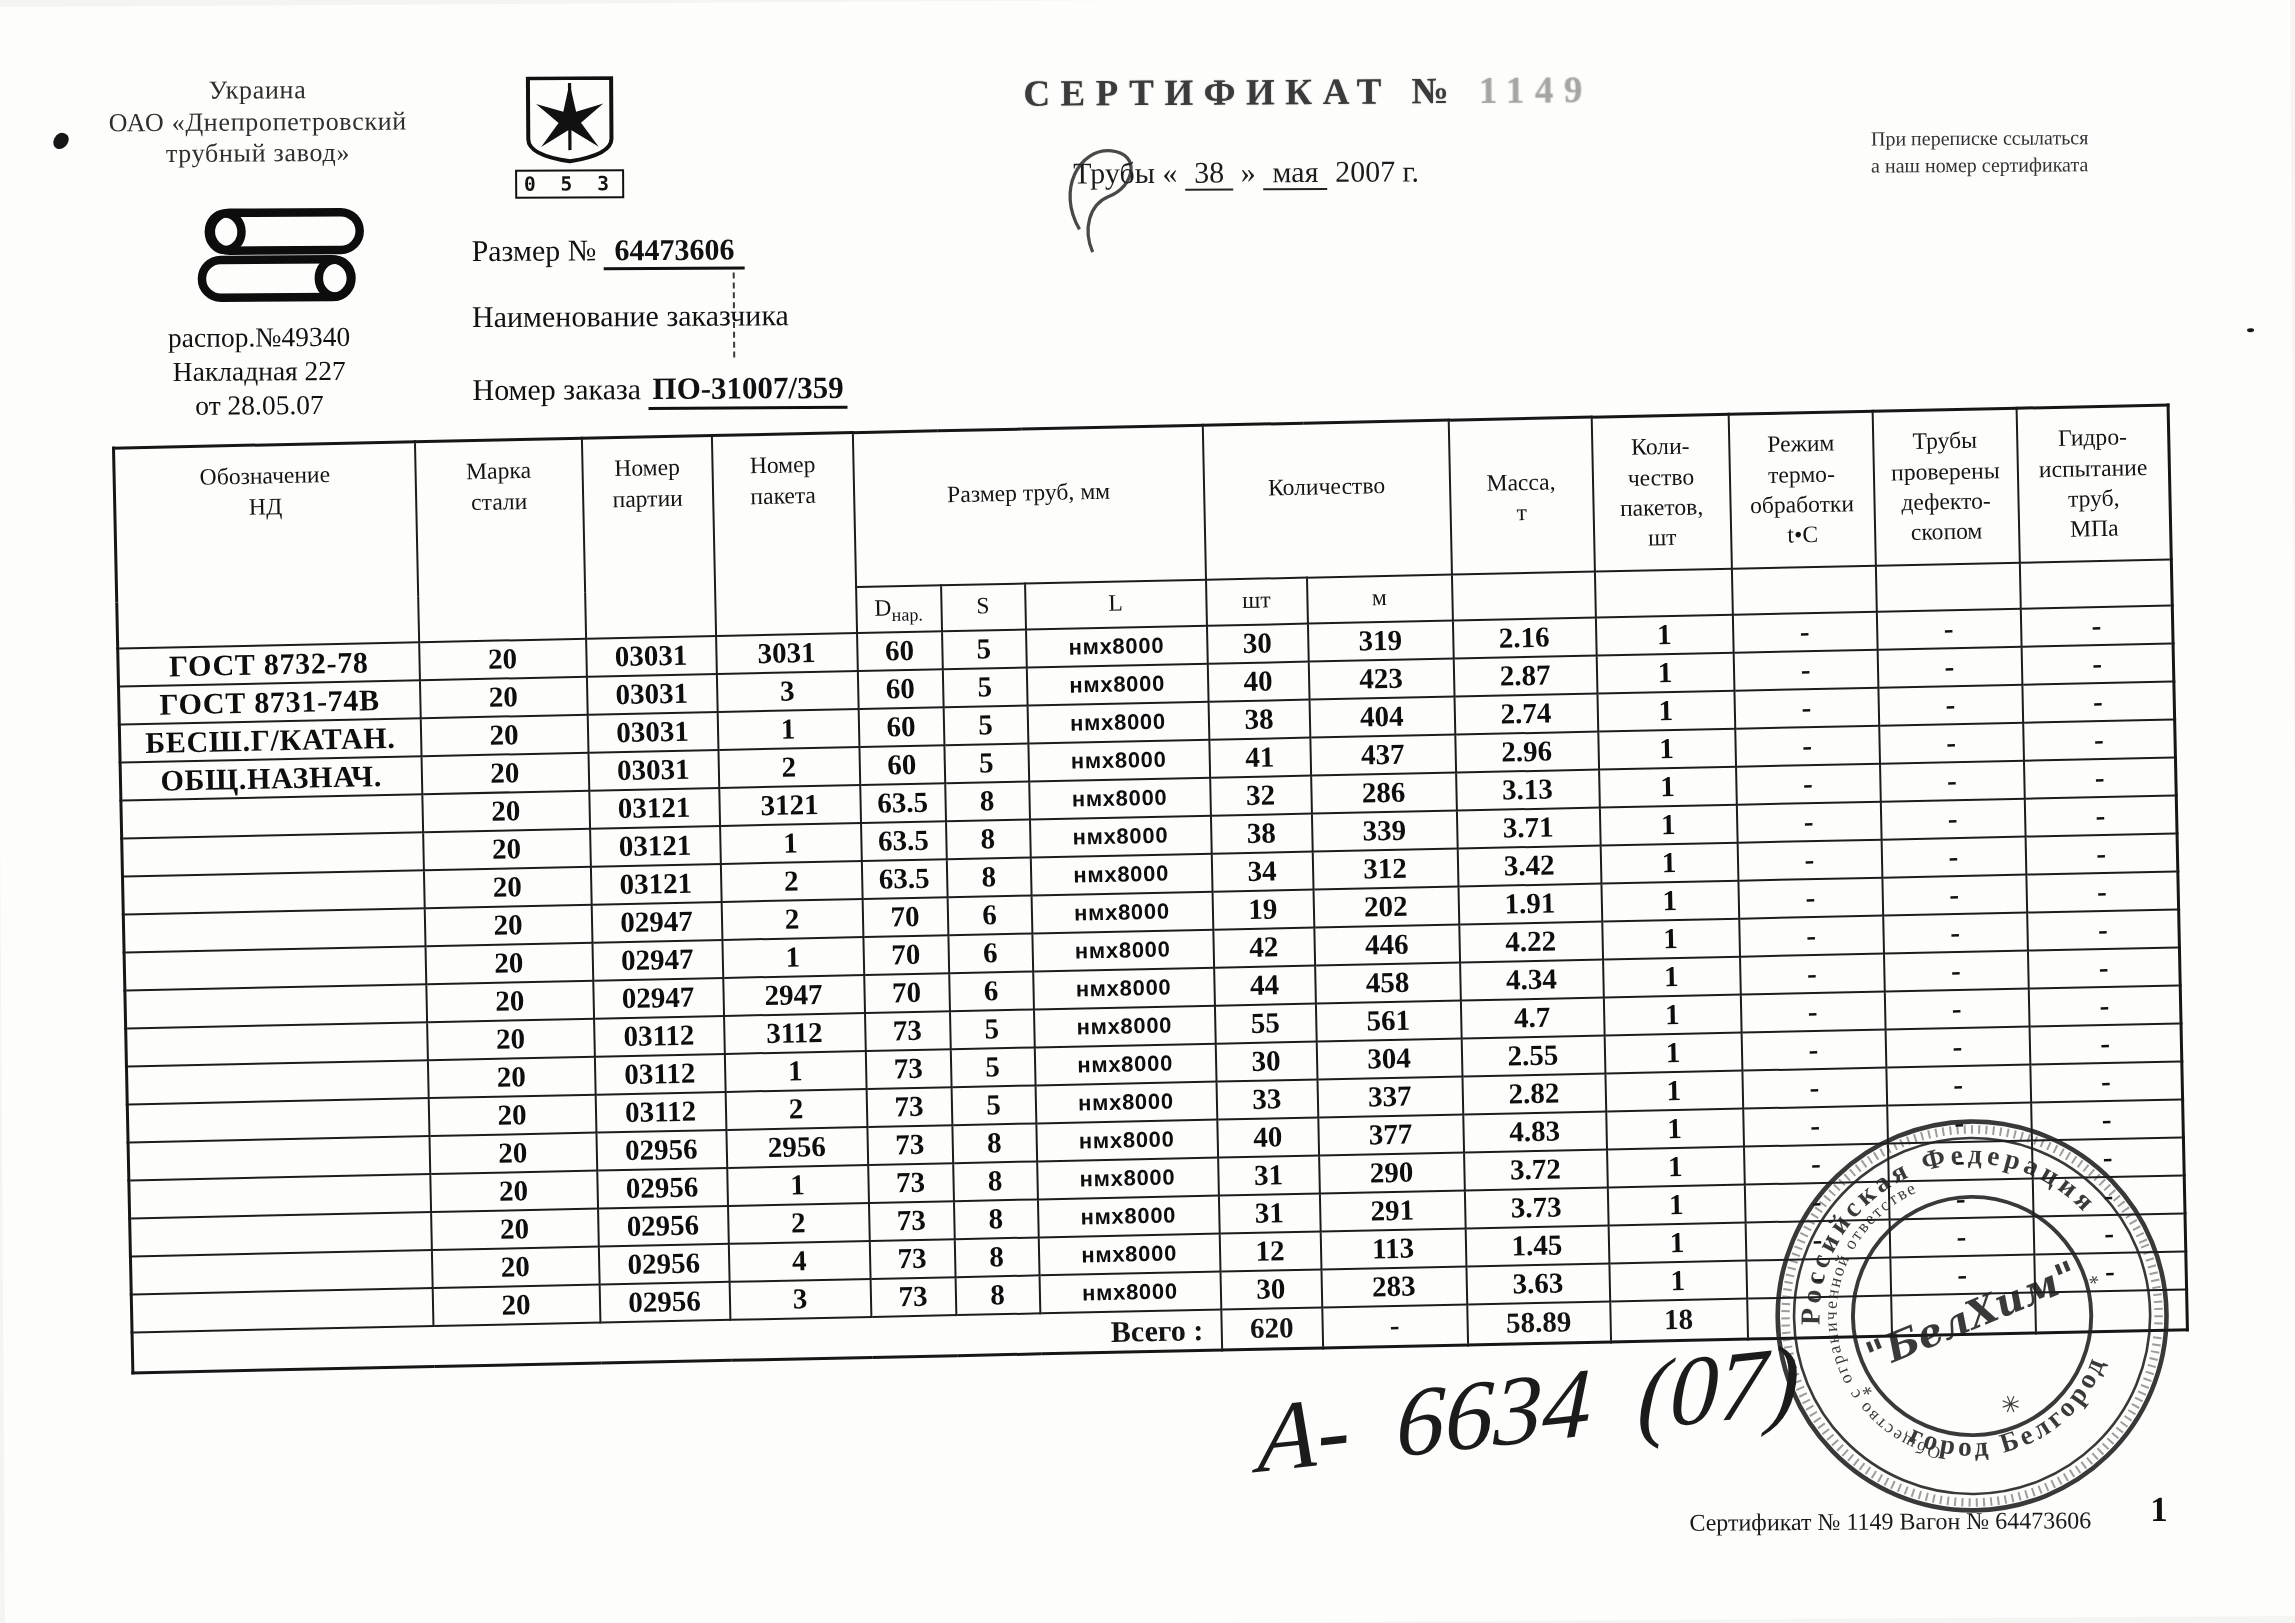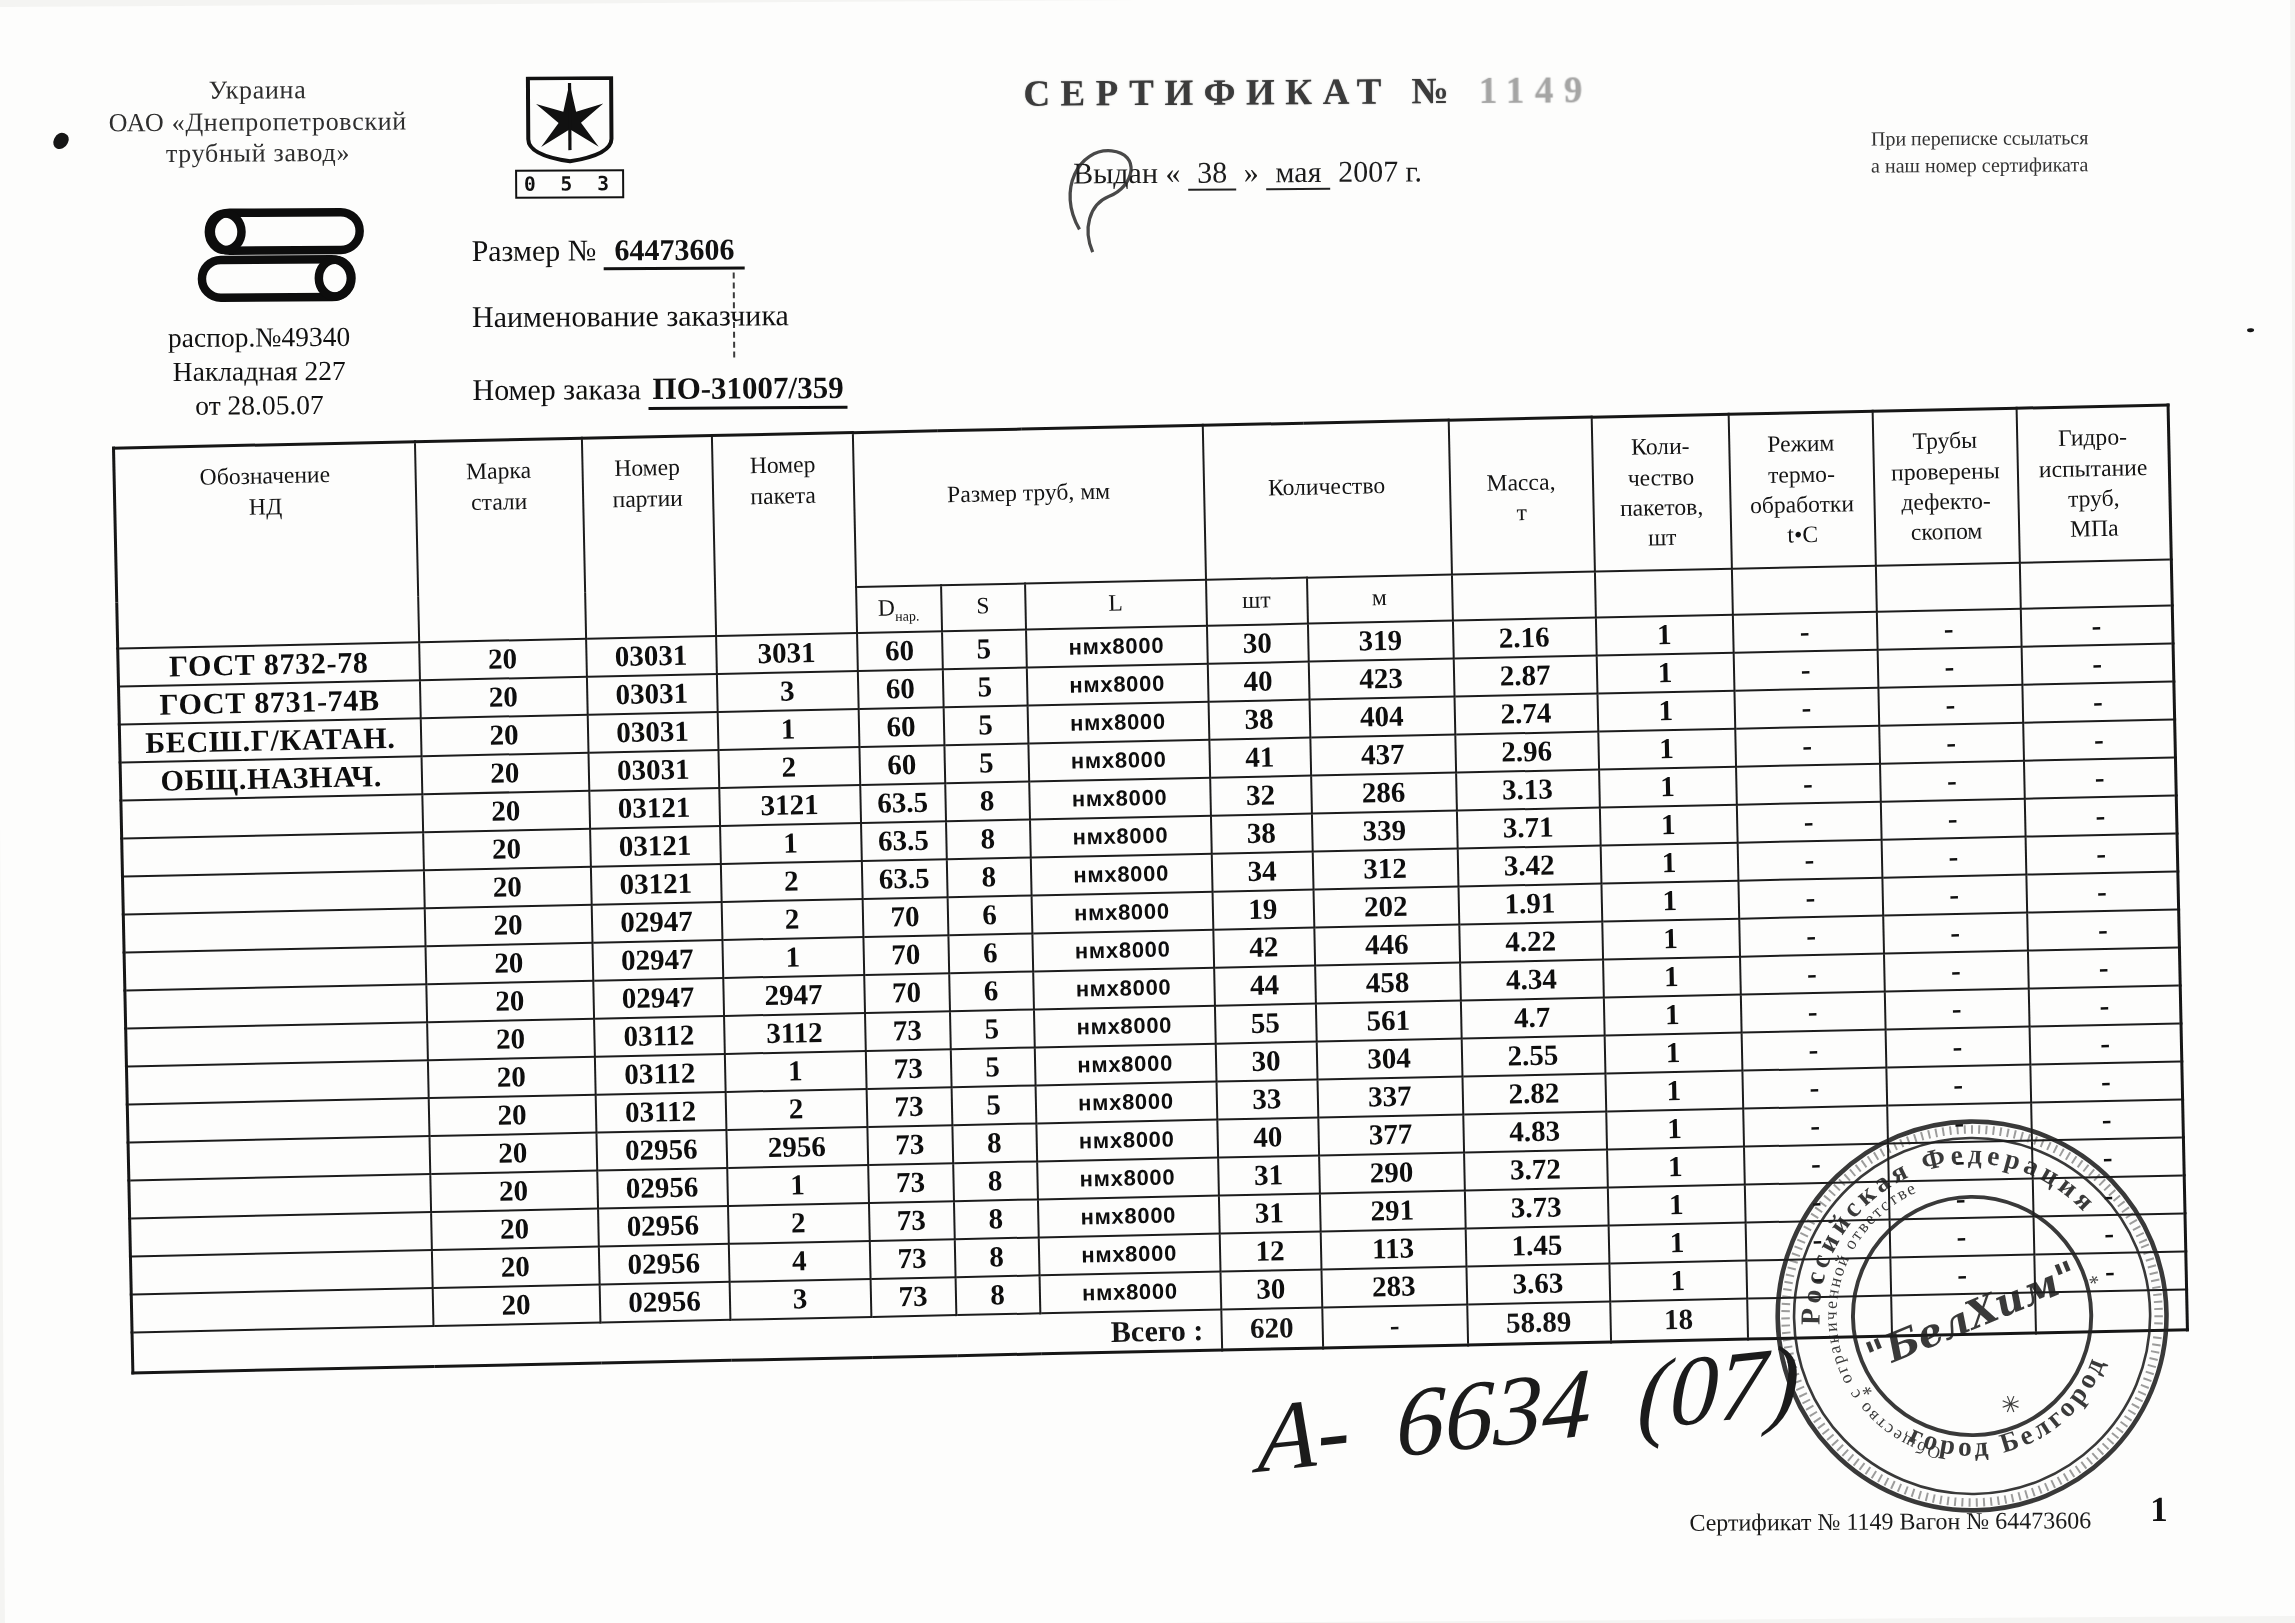--- a/index.html
+++ b/index.html
@@ -45,21 +45,21 @@
   
   .table-area{position:absolute;left:121px;top:425px;transform:rotate(-0.85deg);transform-origin:50% 50%;}
   table.tbl{border-collapse:collapse;table-layout:fixed;width:2055px;border:3.9px solid #161616;background:transparent;}
   .tbl th,.tbl td{border:2px solid #1c1c1c;border-top-width:2.6px;border-bottom-width:2.6px;overflow:hidden;}
   .tbl th{font-weight:normal;font-size:23.6px;line-height:1.28;white-space:pre-line;
     vertical-align:top;padding-top:14.4px;text-align:center;color:#141414;}
   .tbl th.pt{padding-top:47px;}
   .tbl tr.hrow1{height:154px;}
   .tbl tr.hrow2{height:46px;}
   .tbl tr.hrow2 th{padding-top:5.2px;font-size:23.6px;}
-  .dsub{font-size:14px;}
+  .dsub{font-size:18px;}
   .tbl tbody tr{height:38px;}
   .tbl tbody td{text-align:center;font-weight:bold;font-size:29px;padding:0;color:#0e0e0e;}
   .tbl tbody td.nd{font-size:30px;letter-spacing:0.7px;}
   .tbl tbody td.len{font-family:"Liberation Sans","DejaVu Sans",sans-serif;font-size:22px;letter-spacing:0.7px;}
   .tbl tr.total{height:41px;}
   .tbl tr.total td{font-weight:bold;font-size:29px;text-align:center;}
   .tbl tr.total td.lbl{text-align:right;padding-right:17px;font-size:30px;border-left:none;}
   
   .stamp{position:absolute;left:1753px;top:1105px;opacity:.88;}
   
@@ -123,21 +123,21 @@
   <div class="field fld-order">
     <span>Номер заказа</span>
     <span class="uline2">ПО-31007/359</span>
   </div>
 
   <div class="title-wrap">
     <span>СЕРТИФИКАТ №</span>
     <span class="title-num">1149</span>
   </div>
   <div class="issued">
-    <span>Выдан «</span>
+    <span>Трубы «</span>
     <span class="ul">38</span>
     <span>»</span>
     <span class="ul">мая</span>
     <span>2007 г.</span>
   </div>
   <svg class="pen-stroke" width="170" height="124" viewBox="0 0 260 190">
     <path d="M55,150 C20,90 55,25 105,30 C150,35 140,85 100,100 C70,112 60,150 75,185" fill="none" stroke="#2a2a2a" stroke-width="5"></path>
   </svg>
 
   <div class="note">

